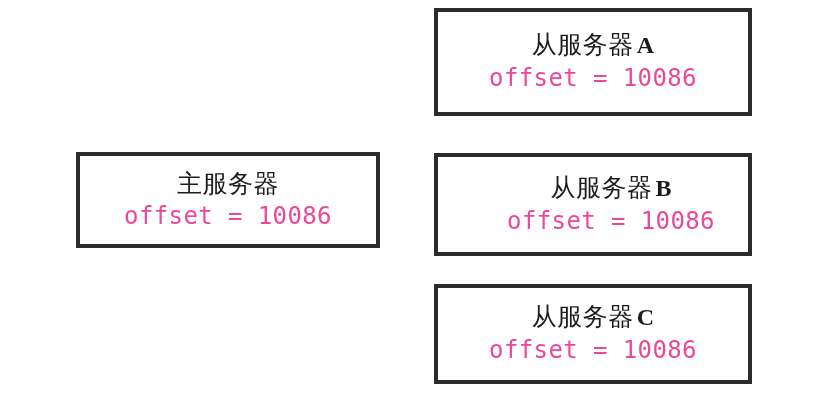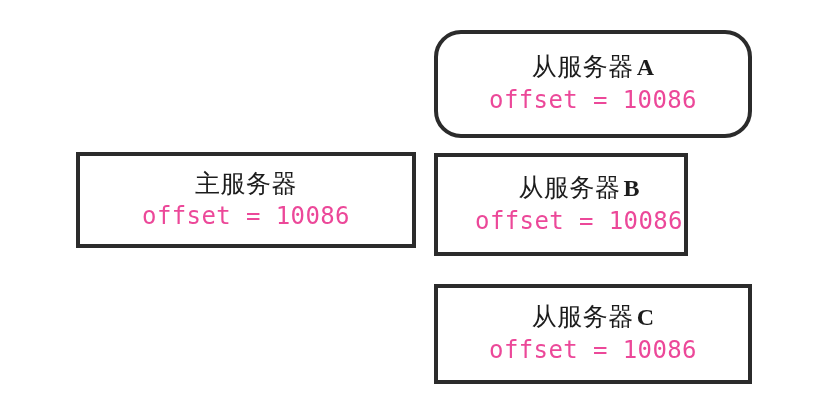--- a/index.html
+++ b/index.html
@@ -27,34 +27,33 @@
     display: flex;
     flex-direction: column;
     align-items: center;
     justify-content: center;
   }
 
   
   .server-box.master {
     left: 76px;
     top: 152px;
-    width: 340px;
+    width: 304px;
     height: 96px;
   }
   .server-box.slave-a {
     left: 434px;
-    top: 30px;
+    top: 8px;
     width: 318px;
     height: 108px;
-    border-radius: 27px;
   }
   .server-box.slave-b {
     left: 434px;
     top: 153px;
-    width: 254px;
+    width: 318px;
     height: 103px;
     padding-left: 36px;
   }
   .server-box.slave-c {
     left: 434px;
     top: 284px;
     width: 318px;
     height: 100px;
     justify-content: center;
   }

